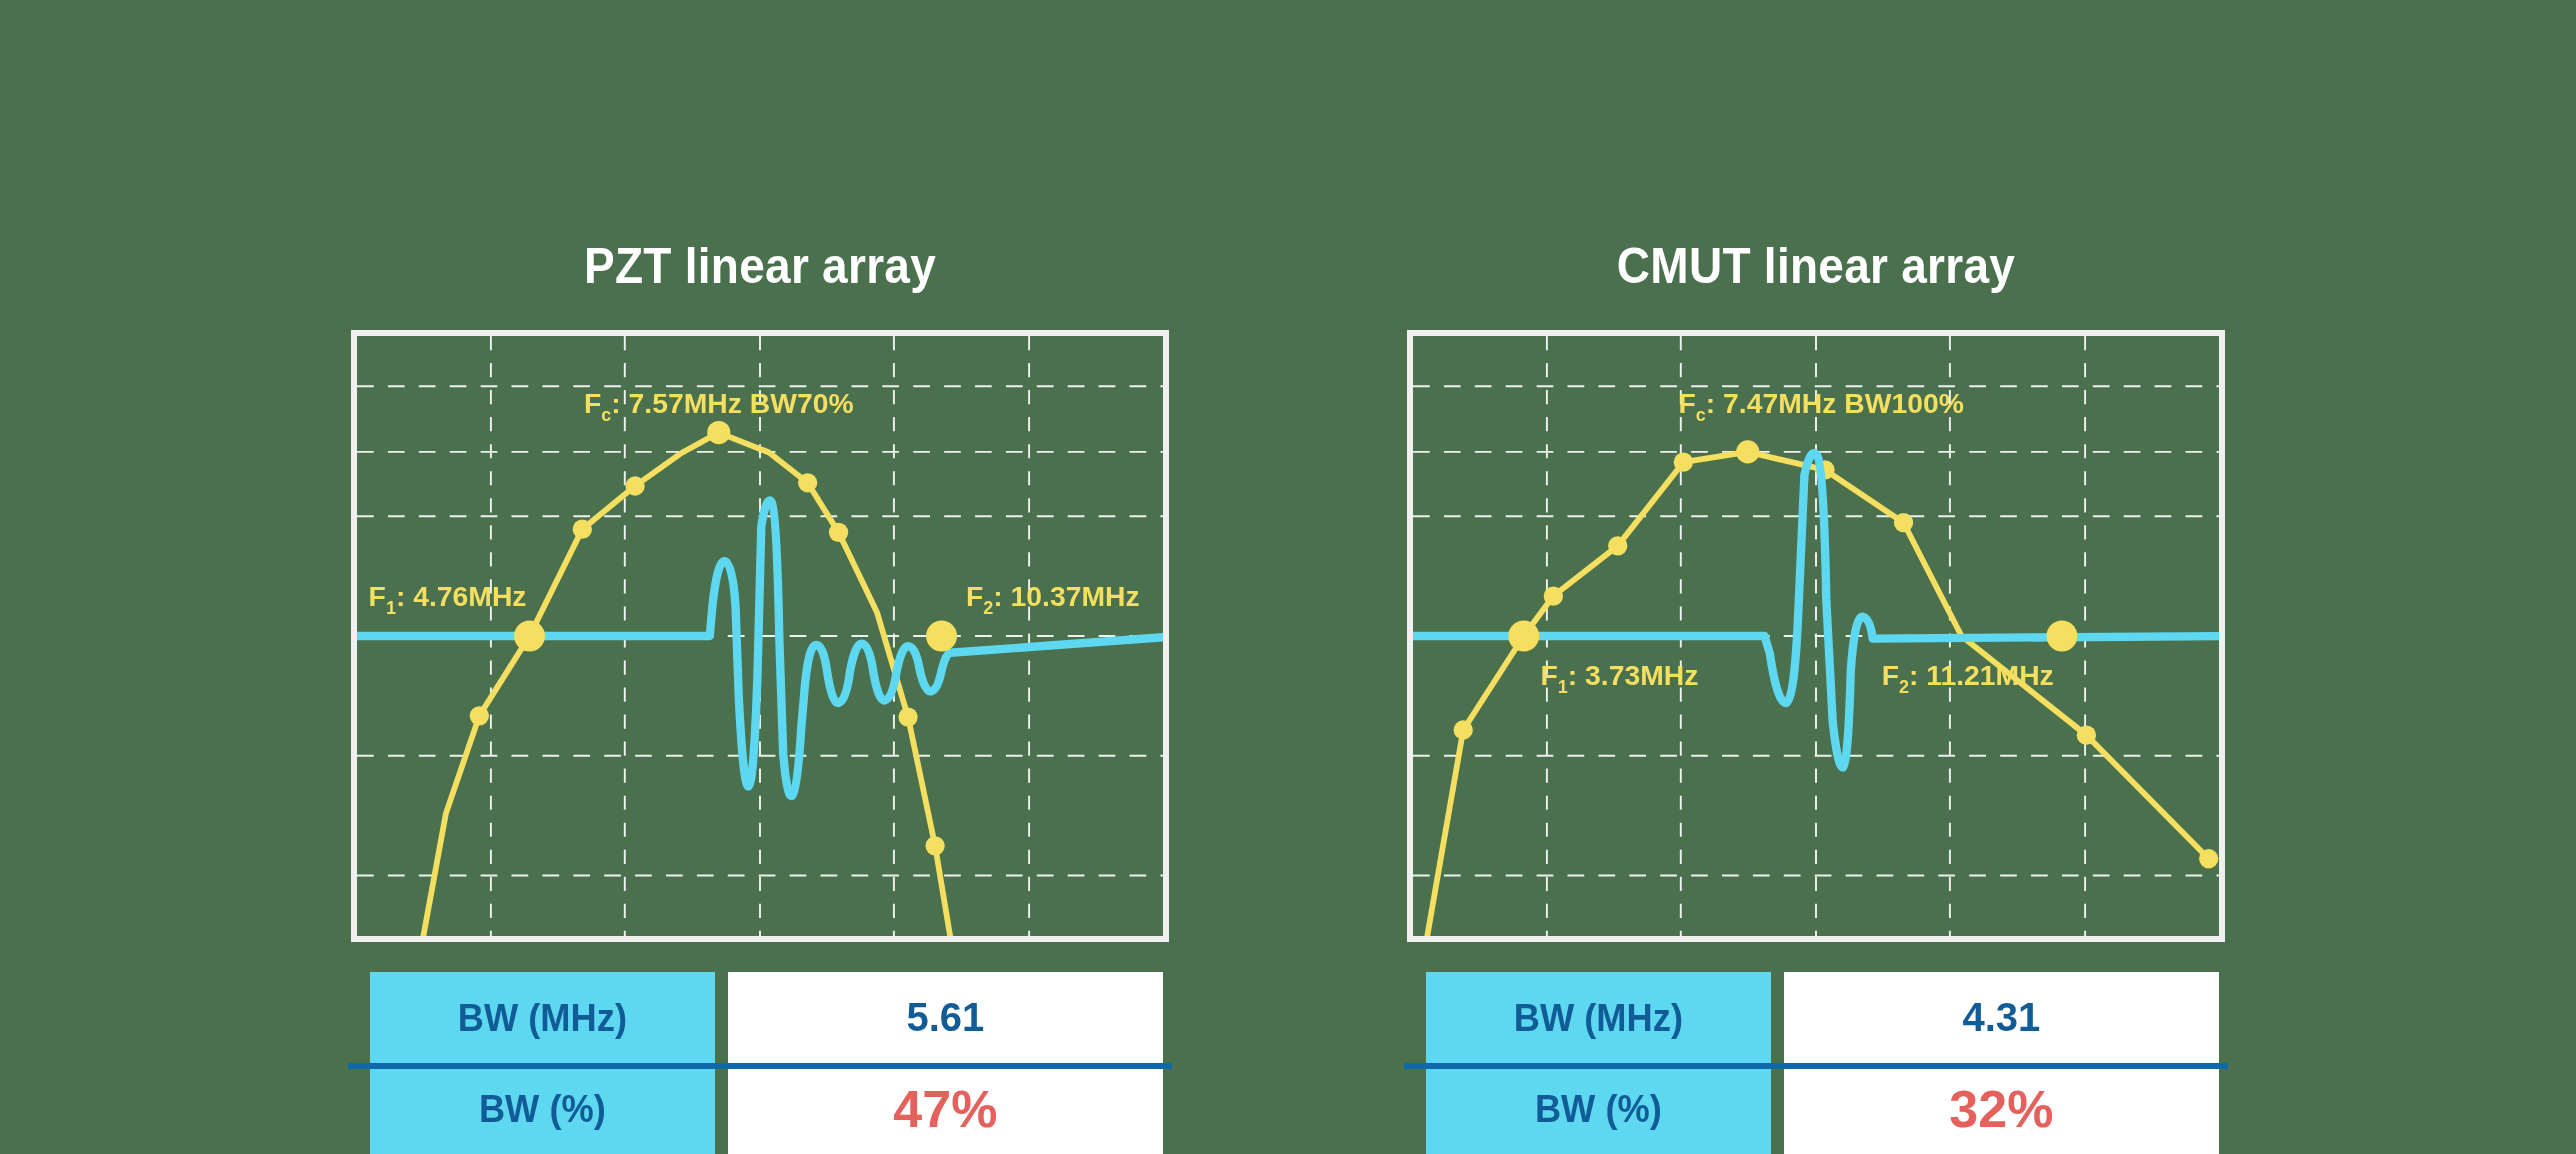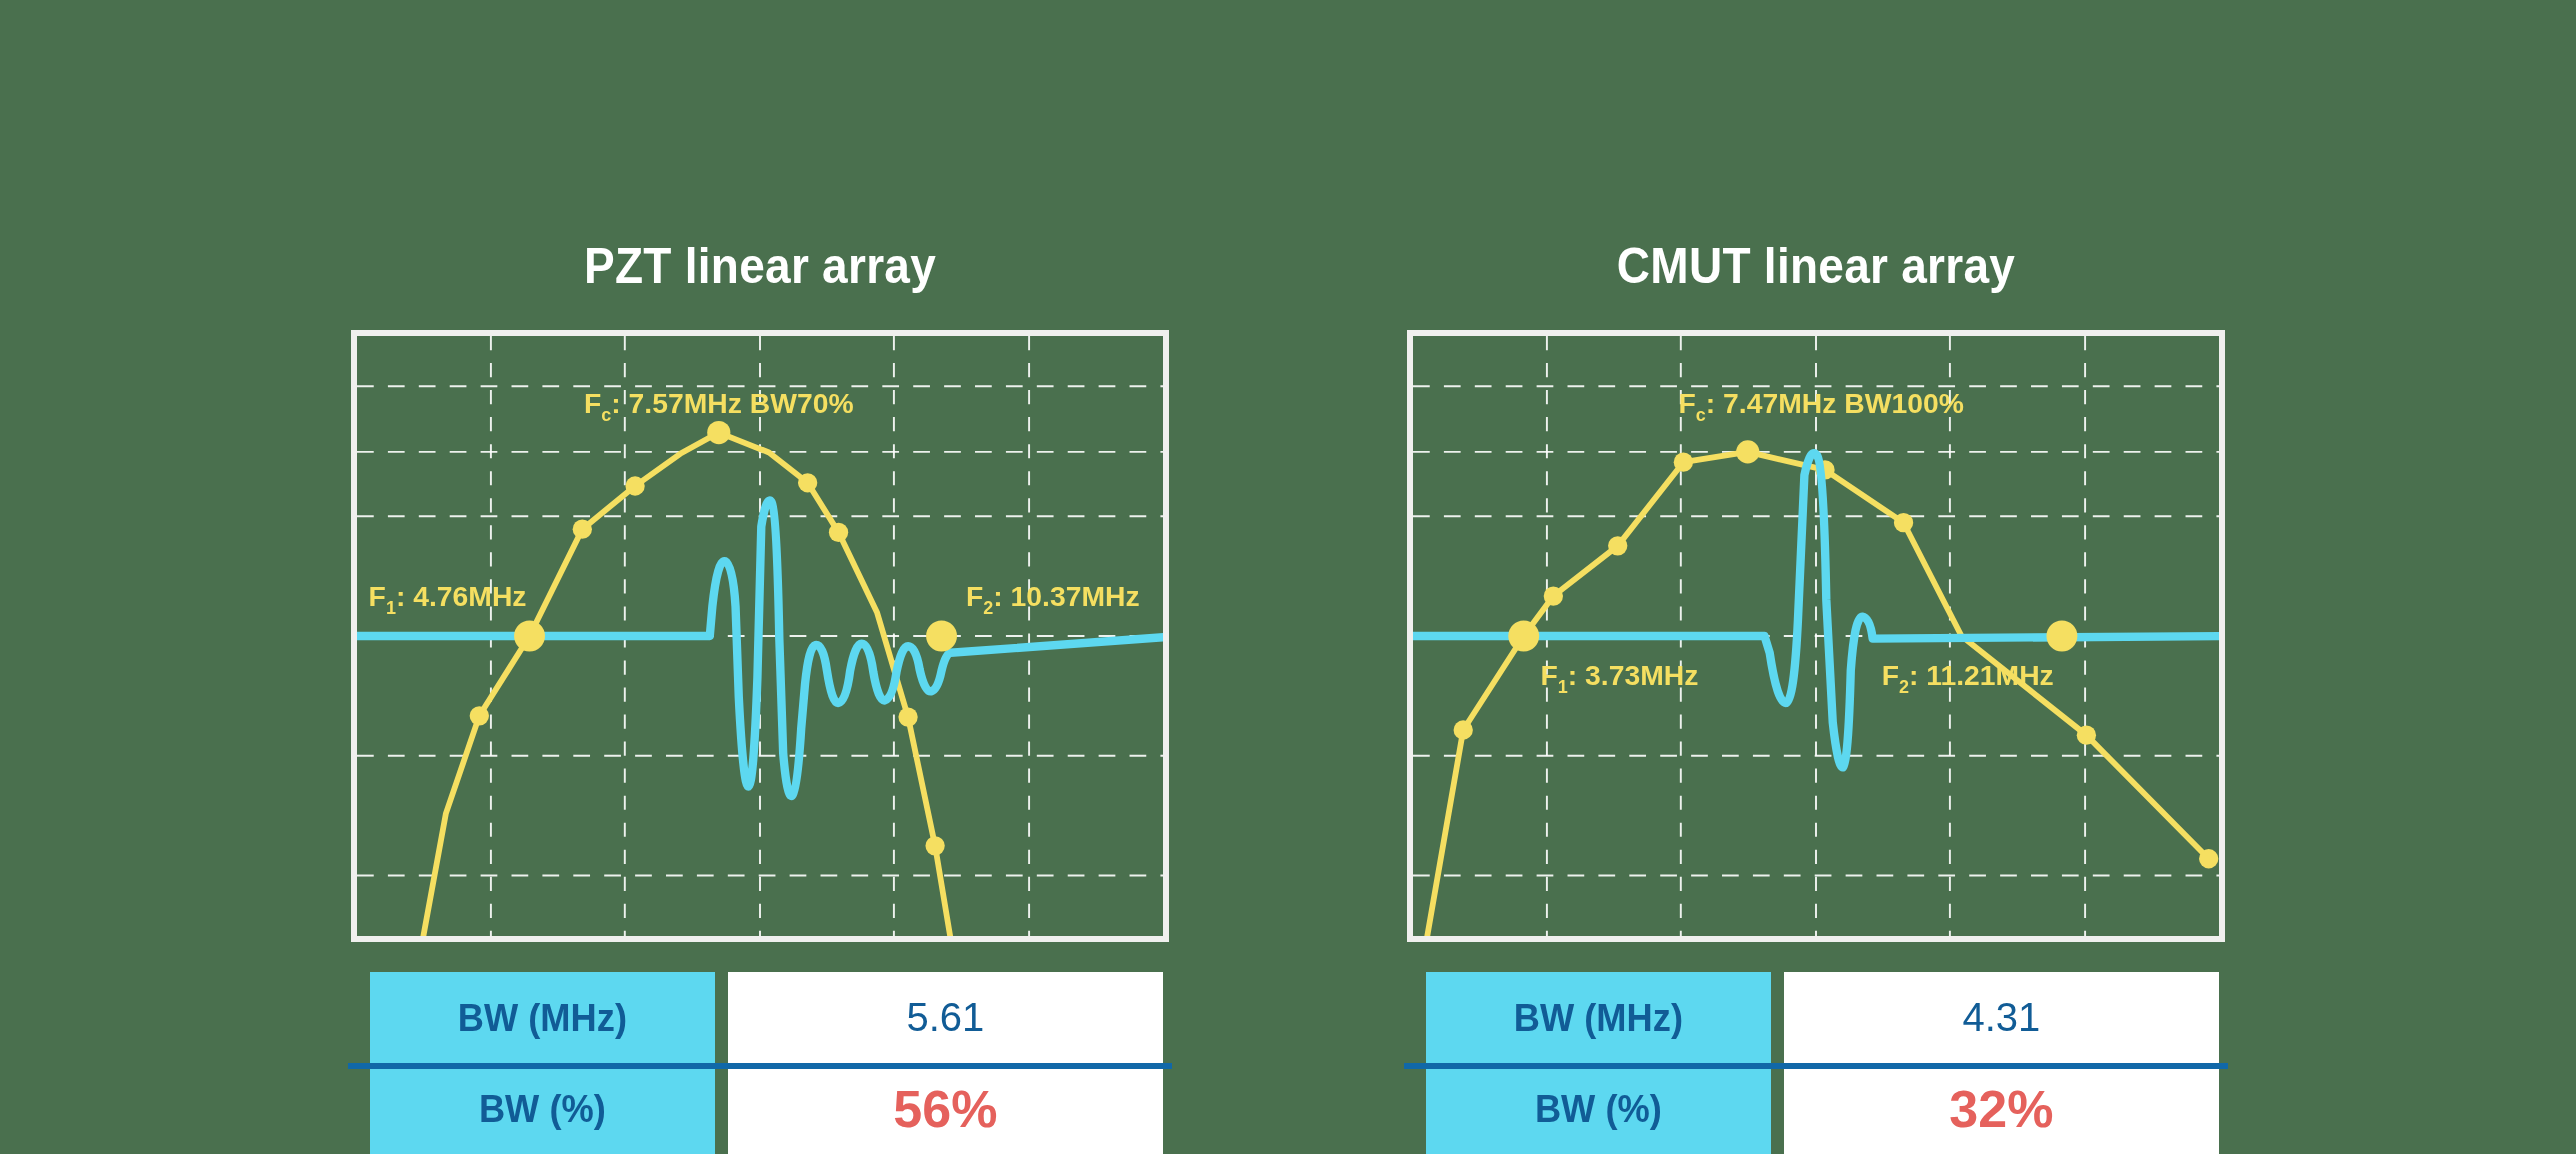--- a/index.html
+++ b/index.html
@@ -69,21 +69,21 @@
     color:#115c96;
     font-size:39px;
     font-weight:600;
     width:46%;
     transform:scaleX(0.93);
   }
   td.value-cell{
     background:#ffffff;
     color:#115c96;
     font-size:40px;
-    font-weight:400;
+    font-weight:700;
     width:54%;
     border-left:2.6px solid #1b6fa8;
   }
   td.value-cell.pct{
     color:#e5615c;
     font-size:52px;
     font-weight:800;
   }
   .row-divider{
     position:absolute;
@@ -176,21 +176,21 @@
 
     <div class="table-wrap">
       <table class="bw-table">
         <tbody>
           <tr>
             <td class="label-cell">BW (MHz)</td>
             <td class="value-cell">5.61</td>
           </tr>
           <tr>
             <td class="label-cell">BW (%)</td>
-            <td class="value-cell pct">56%</td>
+            <td class="value-cell pct">47%</td>
           </tr>
         </tbody>
       </table>
       <div class="row-divider"></div>
     </div>
   </div>
 
   <div class="panel">
     <div class="panel-title">CMUT linear array</div>
 

